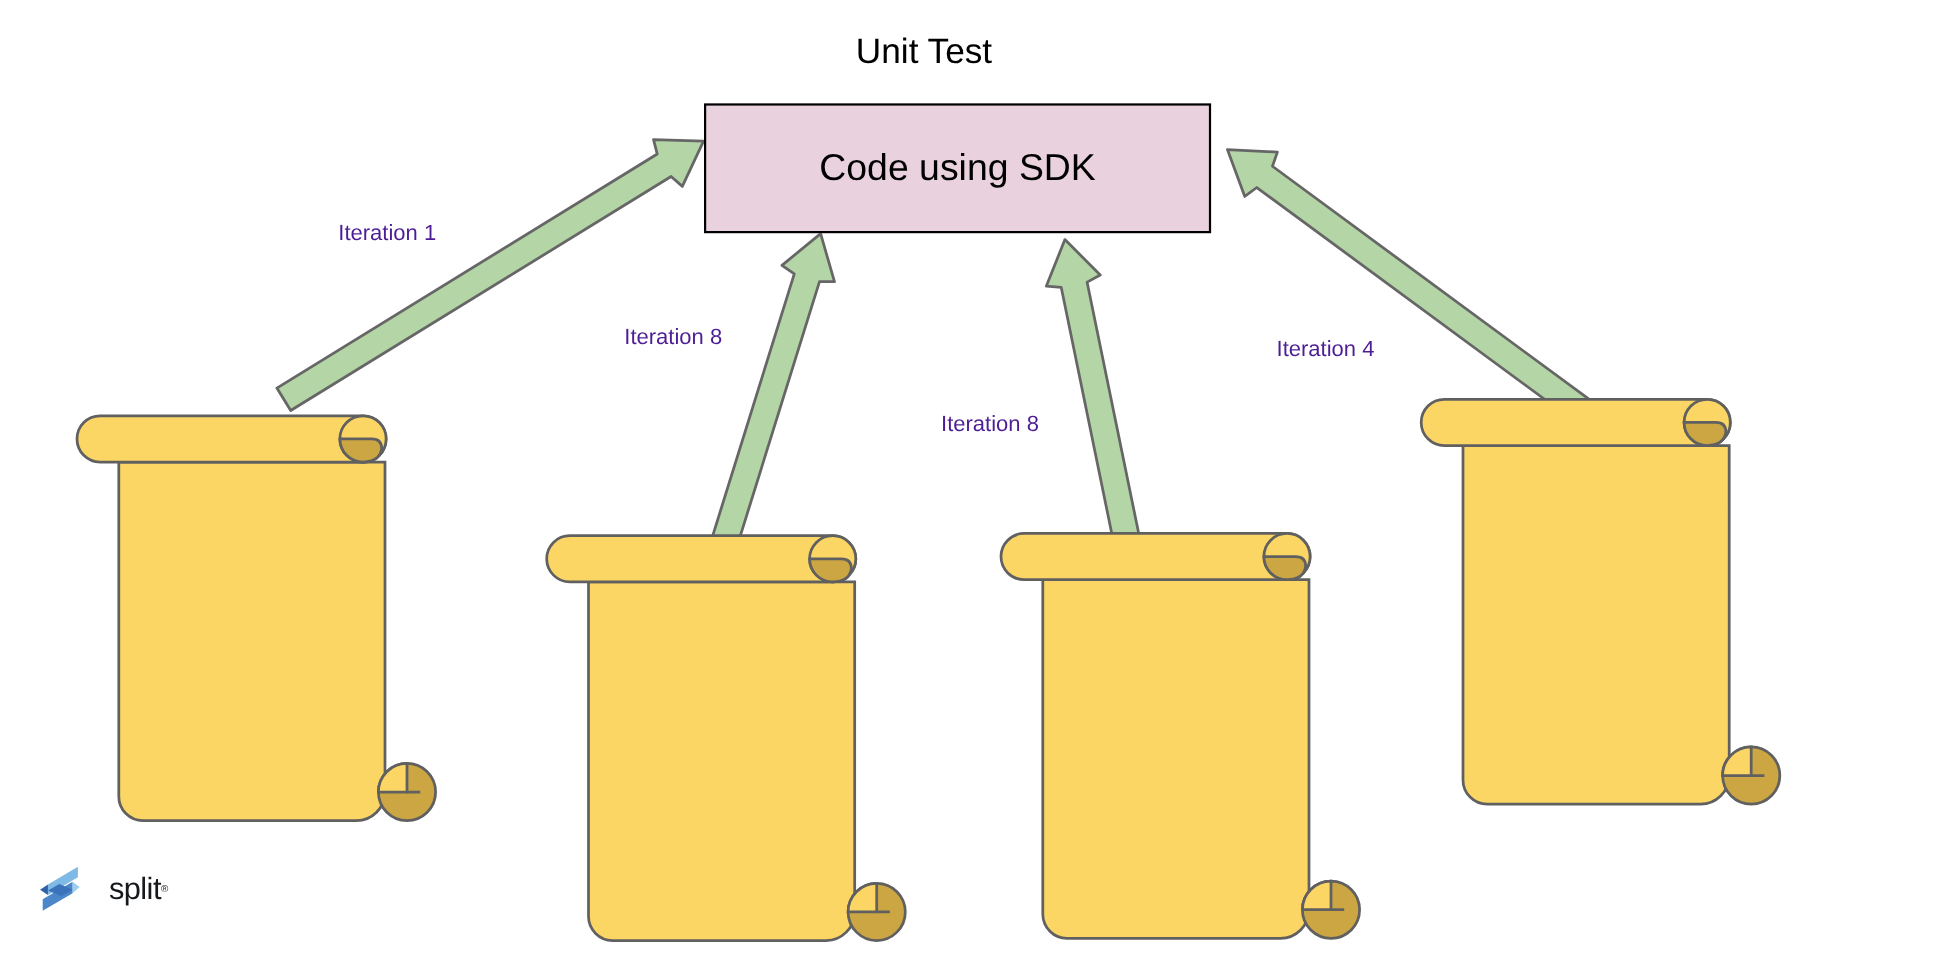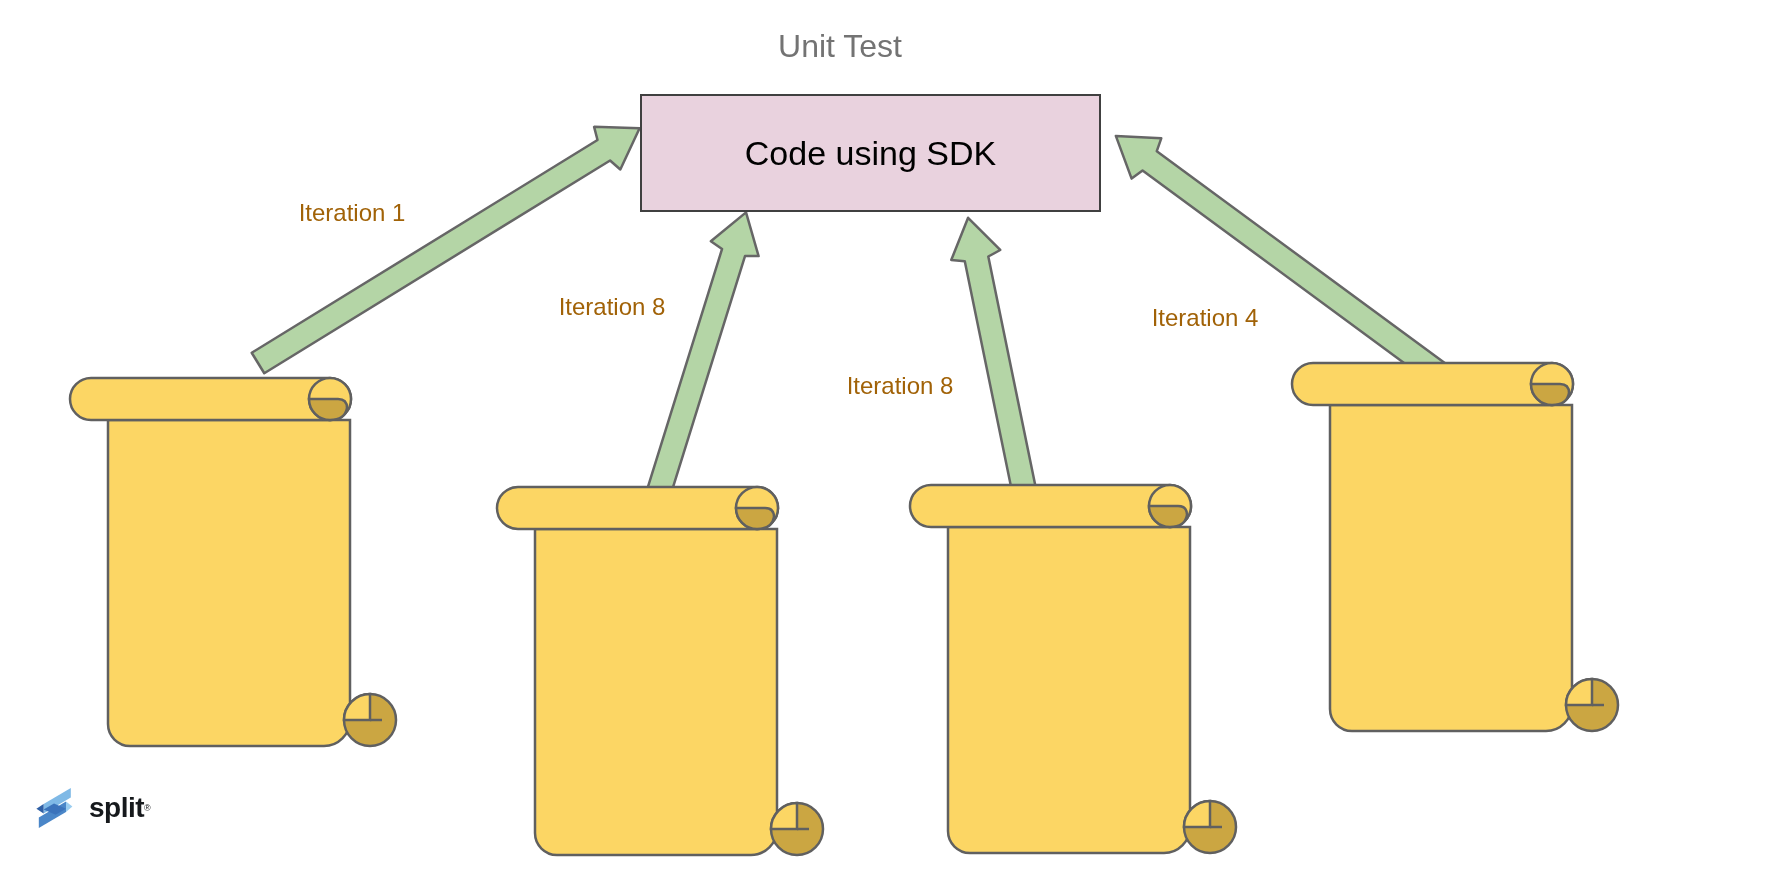--- a/index.html
+++ b/index.html
@@ -4,51 +4,51 @@
 <style>
   html,body{margin:0;padding:0;}
   body{
     width:1778px;height:870px;position:relative;background:#ffffff;overflow:hidden;
     font-family:"Liberation Sans", sans-serif;color:#000;
   }
   .abs{position:absolute;}
   
   .title{
     left:640px;top:28px;width:400px;text-align:center;
-    font-size:32px;color:#737373;z-index:4;
+    font-size:32px;color:#000000;z-index:4;
   }
   
   .sdk-box{
     left:640px;top:94px;width:461px;height:118px;
-    background:#e9d2de;border:2px solid #404040;box-sizing:border-box;
+    background:#e9d2de;border:2px solid #000000;box-sizing:border-box;
     display:flex;align-items:center;justify-content:center;
     font-size:34px;z-index:2;
   }
   
   .arrows-layer{left:0;top:0;width:1778px;height:870px;z-index:1;}
   .arrow{fill:#b4d5a6;stroke:#666666;stroke-width:2.5;stroke-linejoin:round;}
   
   .iter-label{
-    transform:translate(-50%,-50%);font-size:24px;white-space:nowrap;z-index:4;color:#a16207;
+    transform:translate(-50%,-50%);font-size:20px;white-space:nowrap;z-index:4;color:#4c1d95;
   }
   
   .scroll{width:332px;height:372px;z-index:2;}
   .scroll-wrap{position:absolute;width:332px;height:372px;z-index:2;}
   .scroll-wrap svg{position:absolute;left:0;top:0;}
   .yaml-label{
     position:absolute;left:0px;top:11px;width:288px;text-align:center;
     font-weight:bold;font-size:21px;letter-spacing:0.5px;color:#0a0a0a;
   }
   .scroll-text{
     position:absolute;left:72px;top:84px;width:230px;
     font-size:27px;line-height:34px;white-space:pre;color:#050505;
   }
   
   .logo{left:34px;top:782px;height:52px;display:flex;align-items:center;z-index:3;}
-  .logo-word{font-size:28px;font-weight:bold;color:#16191c;letter-spacing:-0.5px;margin-left:15px;}
+  .logo-word{font-size:28px;font-weight:normal;color:#16191c;letter-spacing:-0.5px;margin-left:25px;}
   .logo-mark{font-size:9px;color:#16191c;vertical-align:super;}
 </style>
 </head>
 <body>
 
 <svg width="0" height="0" style="position:absolute" aria-hidden="true">
   <defs>
     <g id="scroll-shape">
 
       <path d="M40,44 L282,44 L282,344 A26,26 0 0 1 256,370 L62,370 A22,22 0 0 1 40,348 Z" fill="#fcd664" stroke="#606060" stroke-width="2.5"></path>

